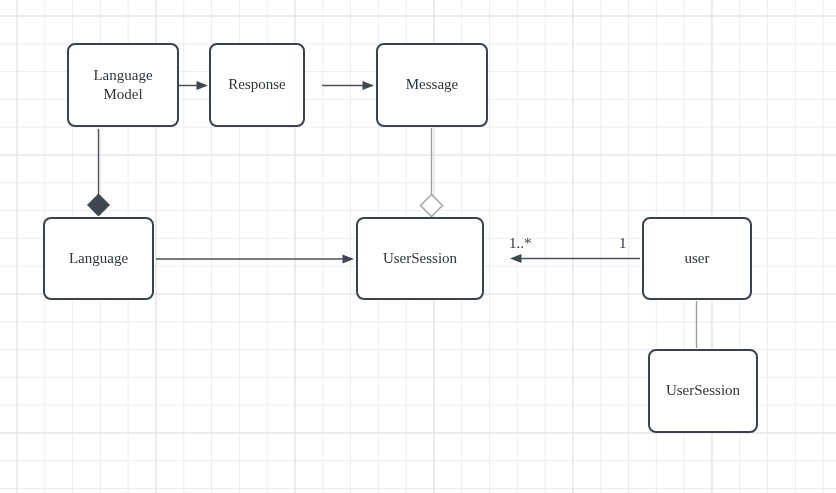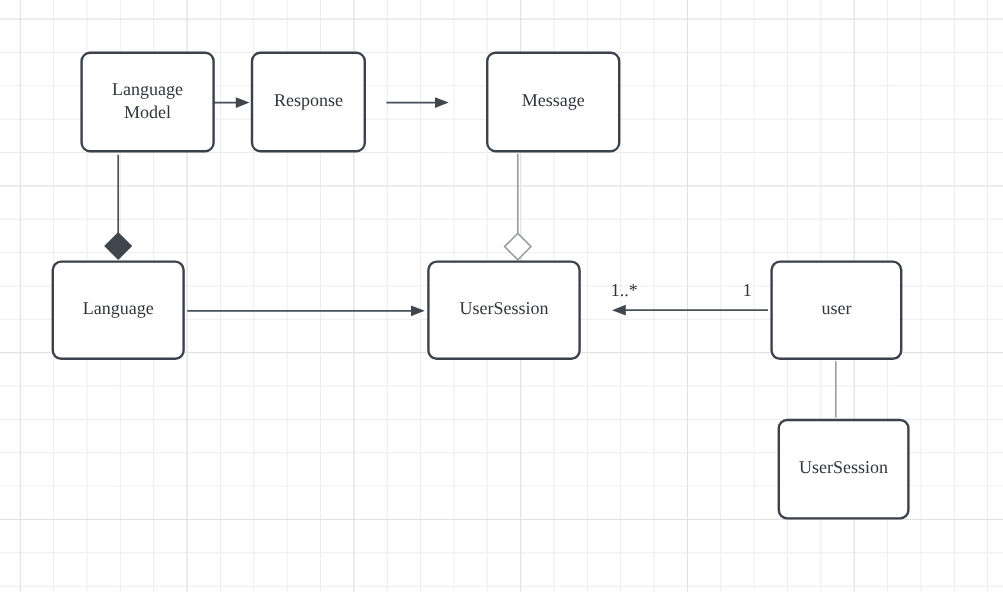--- a/index.html
+++ b/index.html
@@ -57,21 +57,21 @@
     position: absolute;
     z-index: 2;
     font-size: 15px;
     color: #30353c;
     white-space: nowrap;
   }
 
   
   #node-language-model { left: 42px;  top: 43px;  width: 112px; height: 84px; margin-left: 25px; }
   #node-response       { left: 209px; top: 43px;  width: 96px; height: 84px; }
-  #node-message        { left: 376px; top: 43px;  width: 112px; height: 84px; margin-left: 29px; }
+  #node-message        { left: 376px; top: 43px;  width: 112px; height: 84px; }
   #node-chatbot        { left: 43px;  top: 217px; width: 111px; height: 83px; }
   #node-user-session   { left: 356px; top: 217px; width: 128px; height: 83px; }
   #node-user           { left: 642px; top: 217px; width: 110px; height: 83px; }
   #node-preference     { left: 648px; top: 349px; width: 110px; height: 84px; }
 
   #mult-user-session { left: 509px; top: 235px; }
   #mult-user         { left: 619px; top: 235px; }
 </style>
 </head>
 <body>

